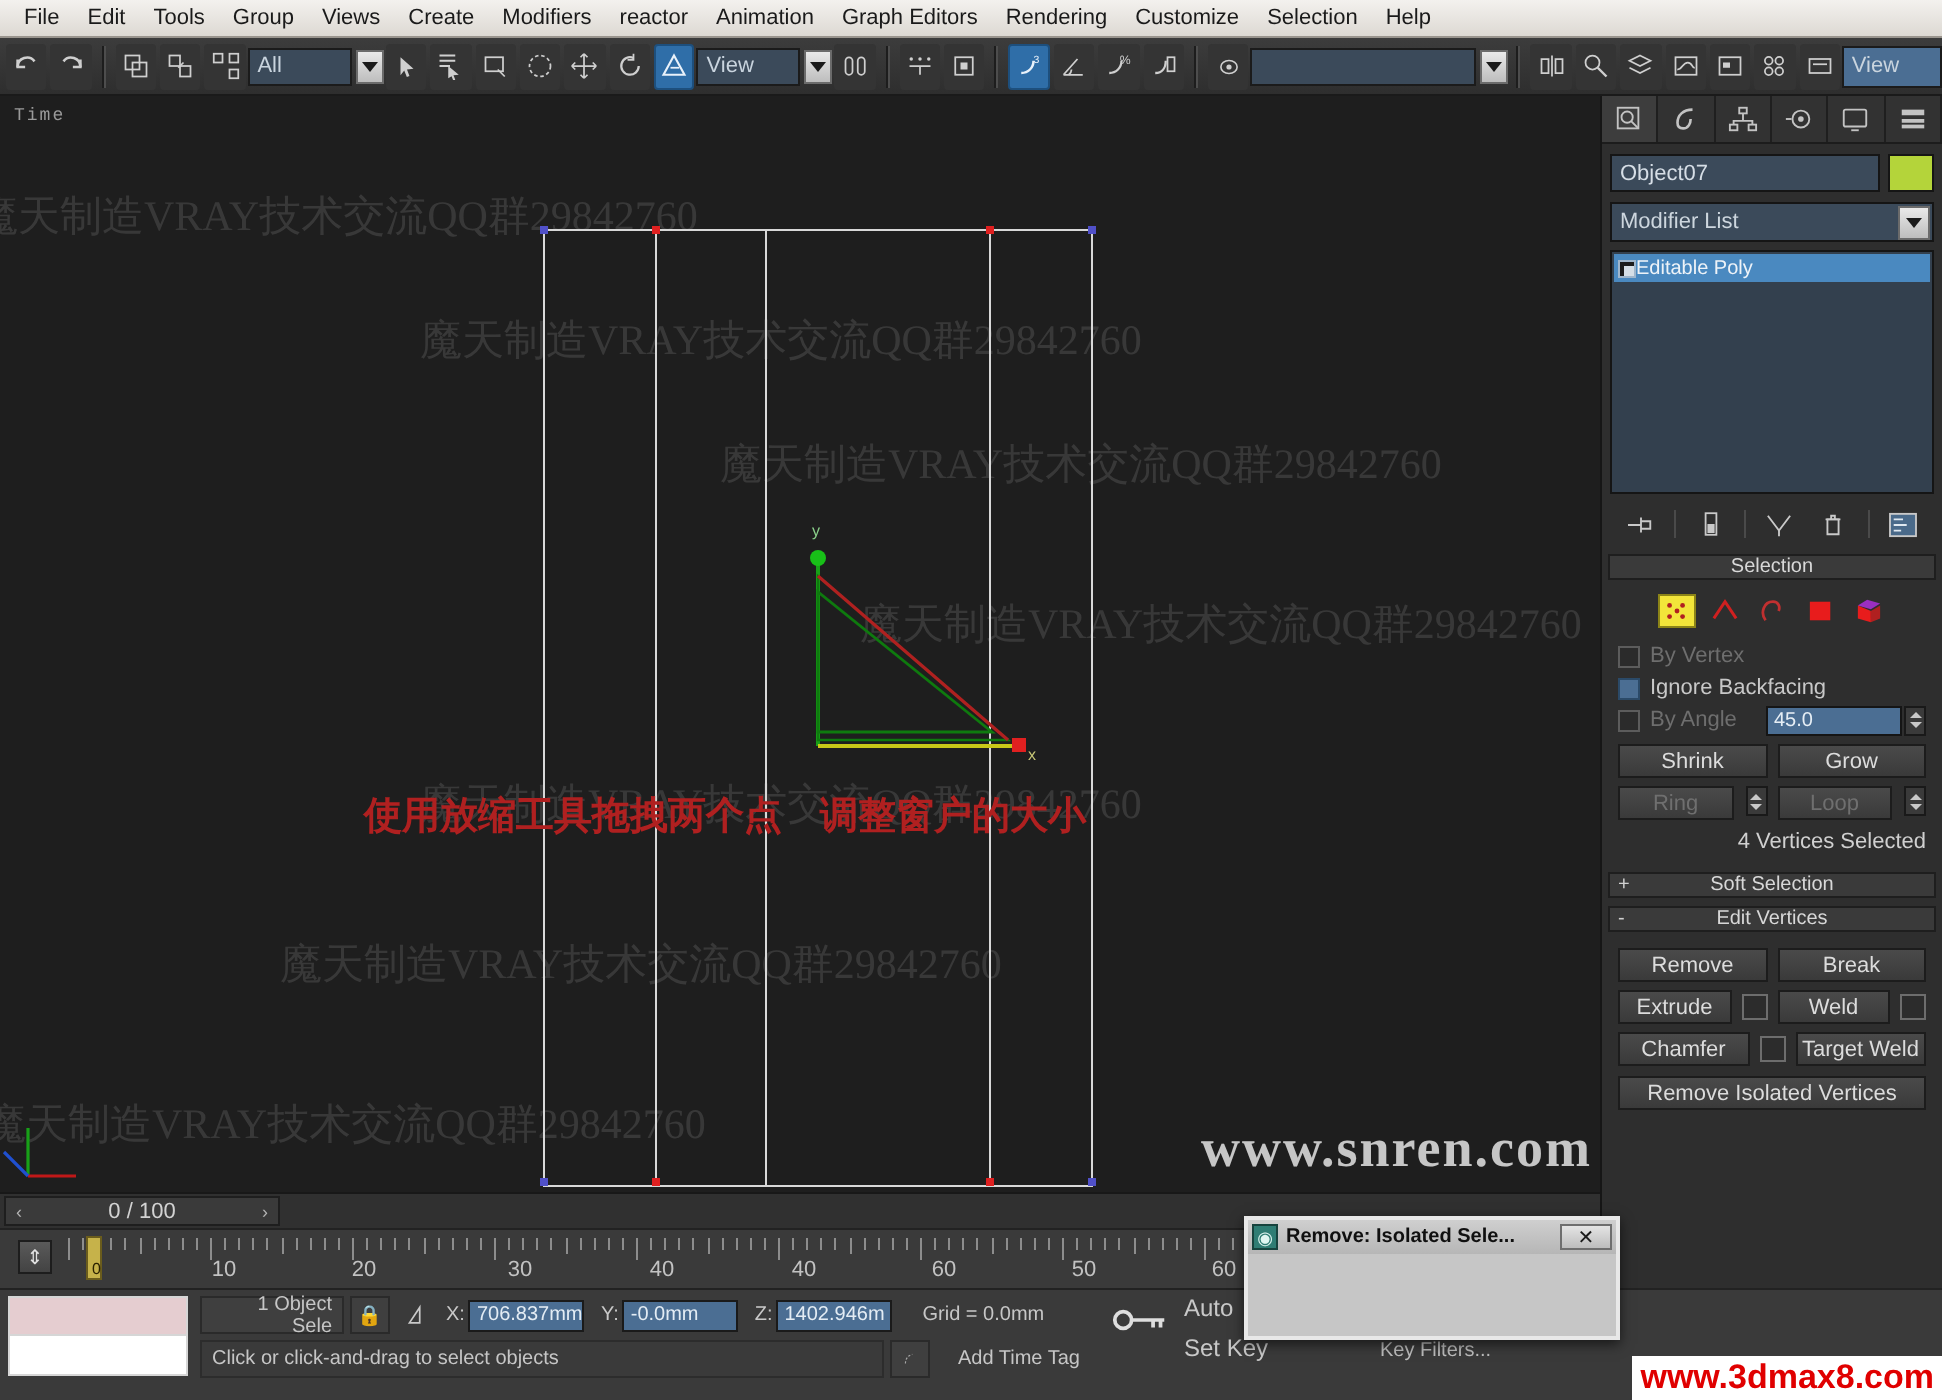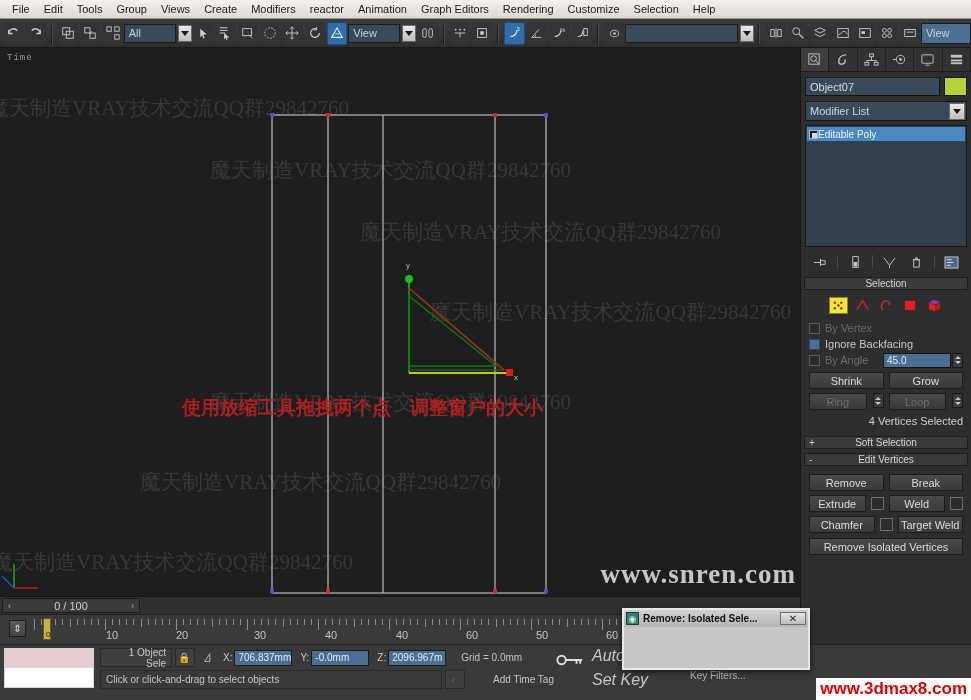--- a/index.html
+++ b/index.html
@@ -151,21 +151,21 @@
     display:flex; align-items:center; }
   .st-cell { height:19px; background:#3f3f3f; border:1px solid #2a2a2a;
     display:flex; align-items:center; padding:0 5px; font-size:10px; color:#c6c6c6;
     margin-right:3px; }
   .coord { height:17px; display:flex; align-items:center; }
   .coord .cl { font-size:10px; color:#c9c9c9; margin-right:2px; }
   .coord .cv { width:58px; height:16px; background:#4b6e93; border:1px solid #1a1a1a;
     color:#e3ecf4; font-size:10px; display:flex; align-items:center; padding-left:3px;
     overflow:hidden; }
   .keyicon { position:absolute; left:556px; top:8px; color:#dedede; font-size:14px; }
-  .animbtns { position:absolute; left:592px; top:2px; font-size:16px; color:#c8c8c8;font-style:italic; }
+  .animbtns { position:absolute; left:592px; top:2px; font-size:12px; color:#c8c8c8; }
   .dmax { position:absolute; right:0; bottom:0; background:#ffffff; color:#e00000;
     font-size:17px; font-weight:bold; padding:1px 4px;
     font-family:"Liberation Sans", sans-serif; }
 
   
   .dlg { position:absolute; left:622px; top:608px; width:188px; height:62px;
     background:#c6c6c6; border:2px solid #e8e8e8; box-shadow:0 2px 6px rgba(0,0,0,.6);}
   .dlg-title { height:17px; background:linear-gradient(#cfcfcf,#b6b6b6);
     display:flex; align-items:center; padding:0 2px; }
   .dlg-ico { width:13px; height:13px; background:#2f7d74; color:#dff6f2;
@@ -787,33 +787,33 @@
       <div class="coord">
         <span class="cl">X:</span>
         <span class="cv">706.837mm</span>
       </div>
       <div class="coord" style="margin-left:8px">
         <span class="cl">Y:</span>
         <span class="cv">-0.0mm</span>
       </div>
       <div class="coord" style="margin-left:8px">
         <span class="cl">Z:</span>
-        <span class="cv">2096.967m</span>
+        <span class="cv">1402.946m</span>
       </div>
       <div class="st-cell" style="width:92px;margin-left:10px;border:none;background:transparent">Grid = 0.0mm</div>
     </div>
 
     <div class="statusrow2">
       <div class="st-cell" style="width:342px;background:#3a3a3a;border-color:#2c2c2c">Click or click-and-drag to select objects</div>
       <div class="st-cell" style="width:20px;justify-content:center">
         <svg width="11" height="11" viewBox="0 0 14 14">
             <path d="M3 11c0-4 2-7 6-8" fill="none" stroke="#a9a9a9" stroke-dasharray="2 1.5"></path>
           </svg>
       </div>
-      <div class="st-cell" style="width:92px;margin-left:20px;border:none;background:transparent">Add Time Tag</div>
+      <div class="st-cell" style="width:92px;margin-left:6px;border:none;background:transparent">Add Time Tag</div>
     </div>
 
     <div class="keyicon">
       <svg width="28" height="14" viewBox="0 0 30 14">
           <circle cx="6" cy="7" r="4.5" fill="none" stroke="#dedede" stroke-width="2"></circle>
           <path d="M10 7h18M22 7v4M26 7v4" stroke="#dedede" stroke-width="2"></path>
         </svg>
     </div>
 
     <div class="animbtns">

